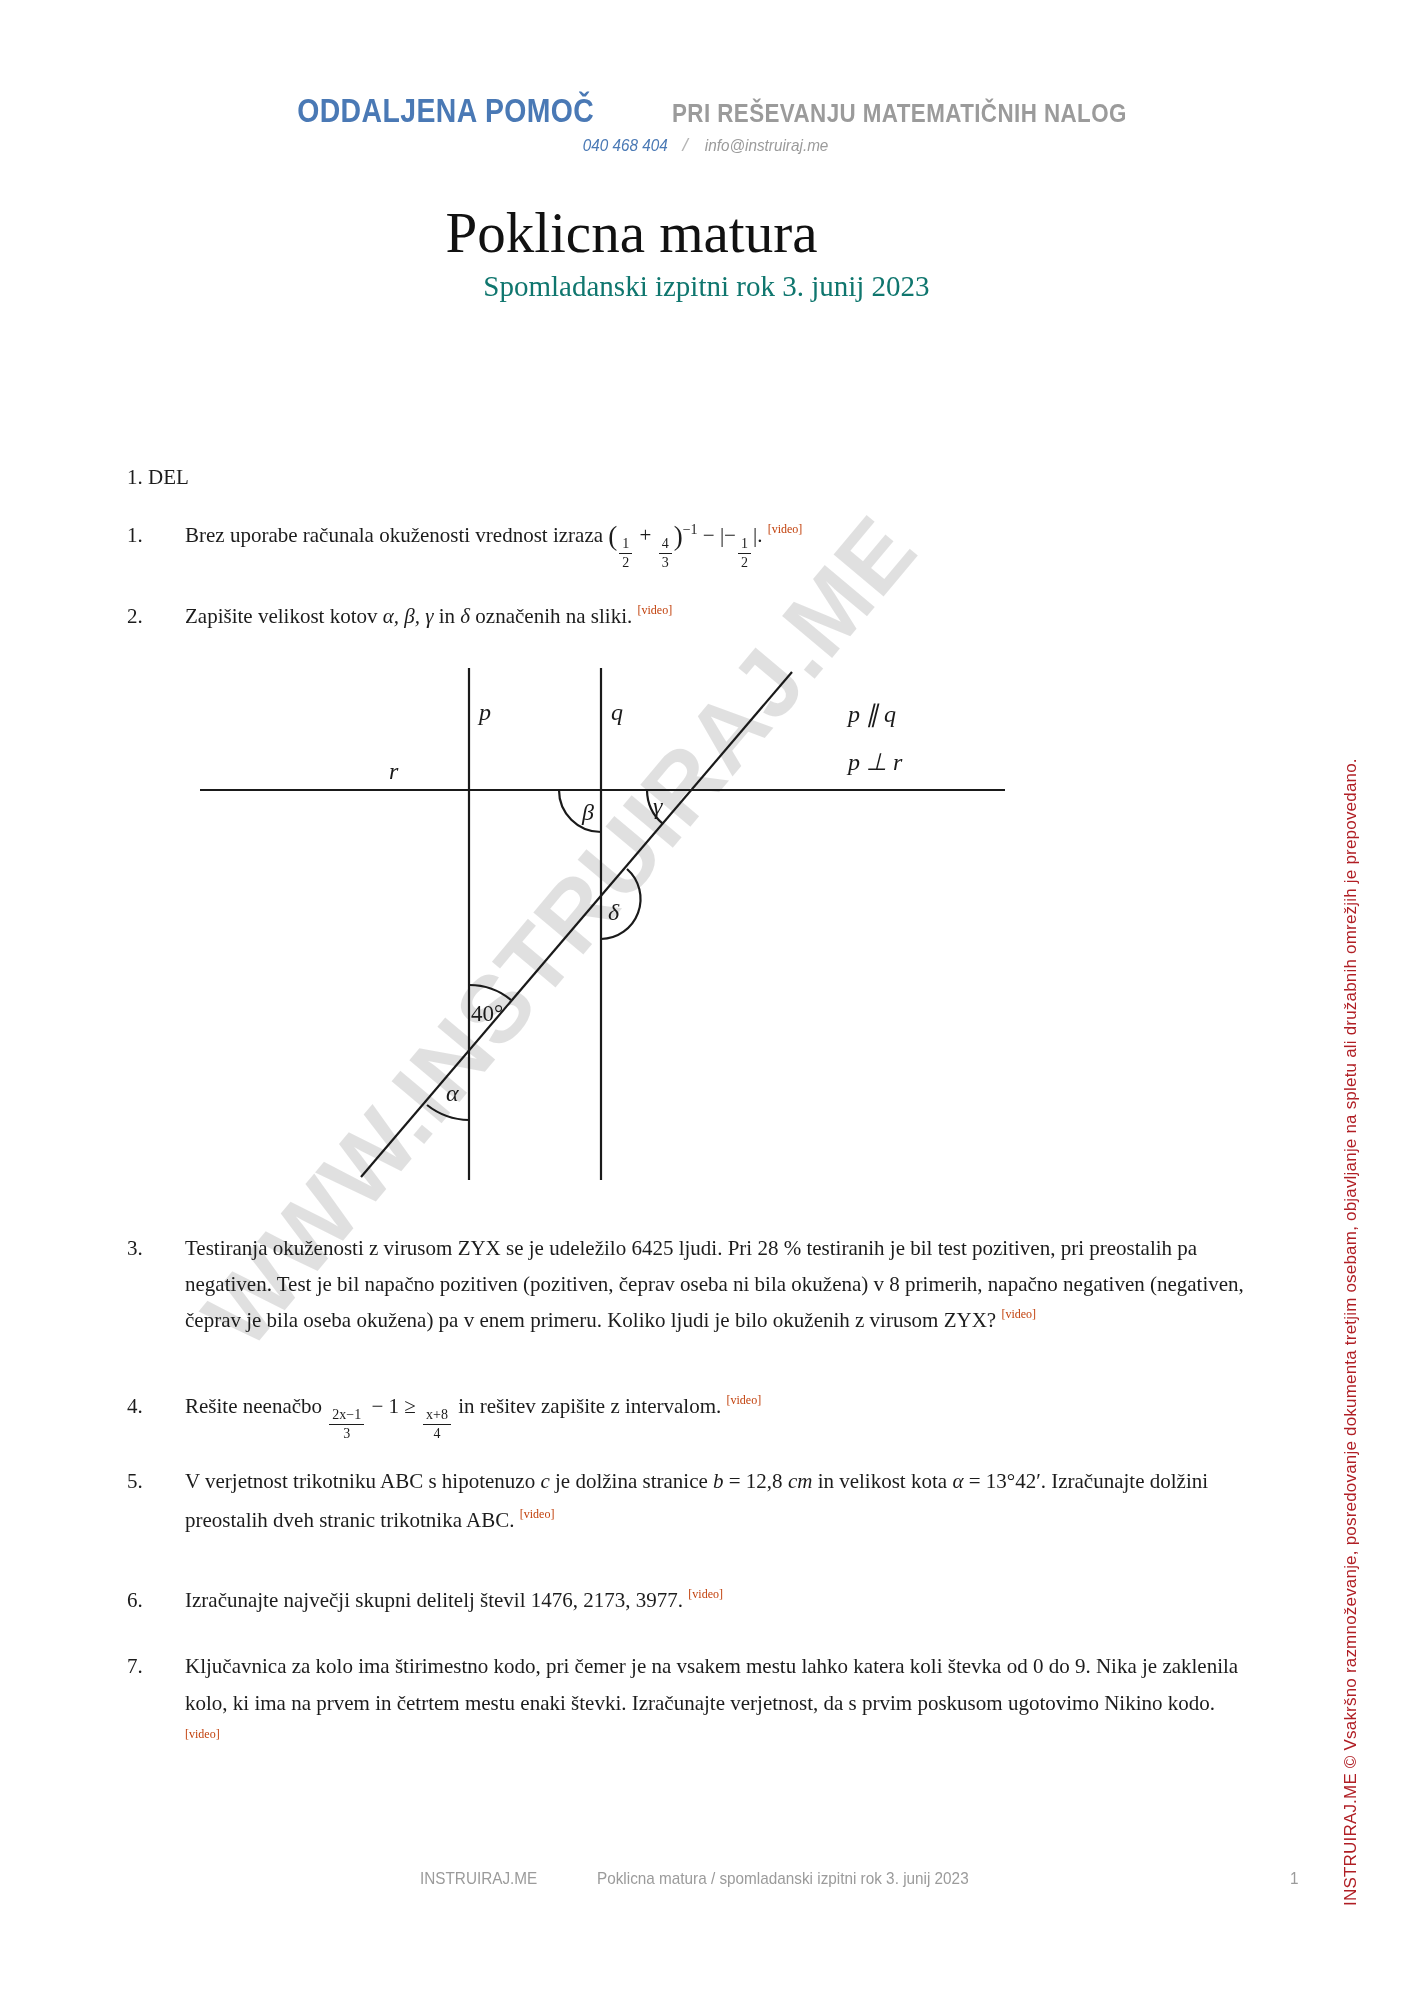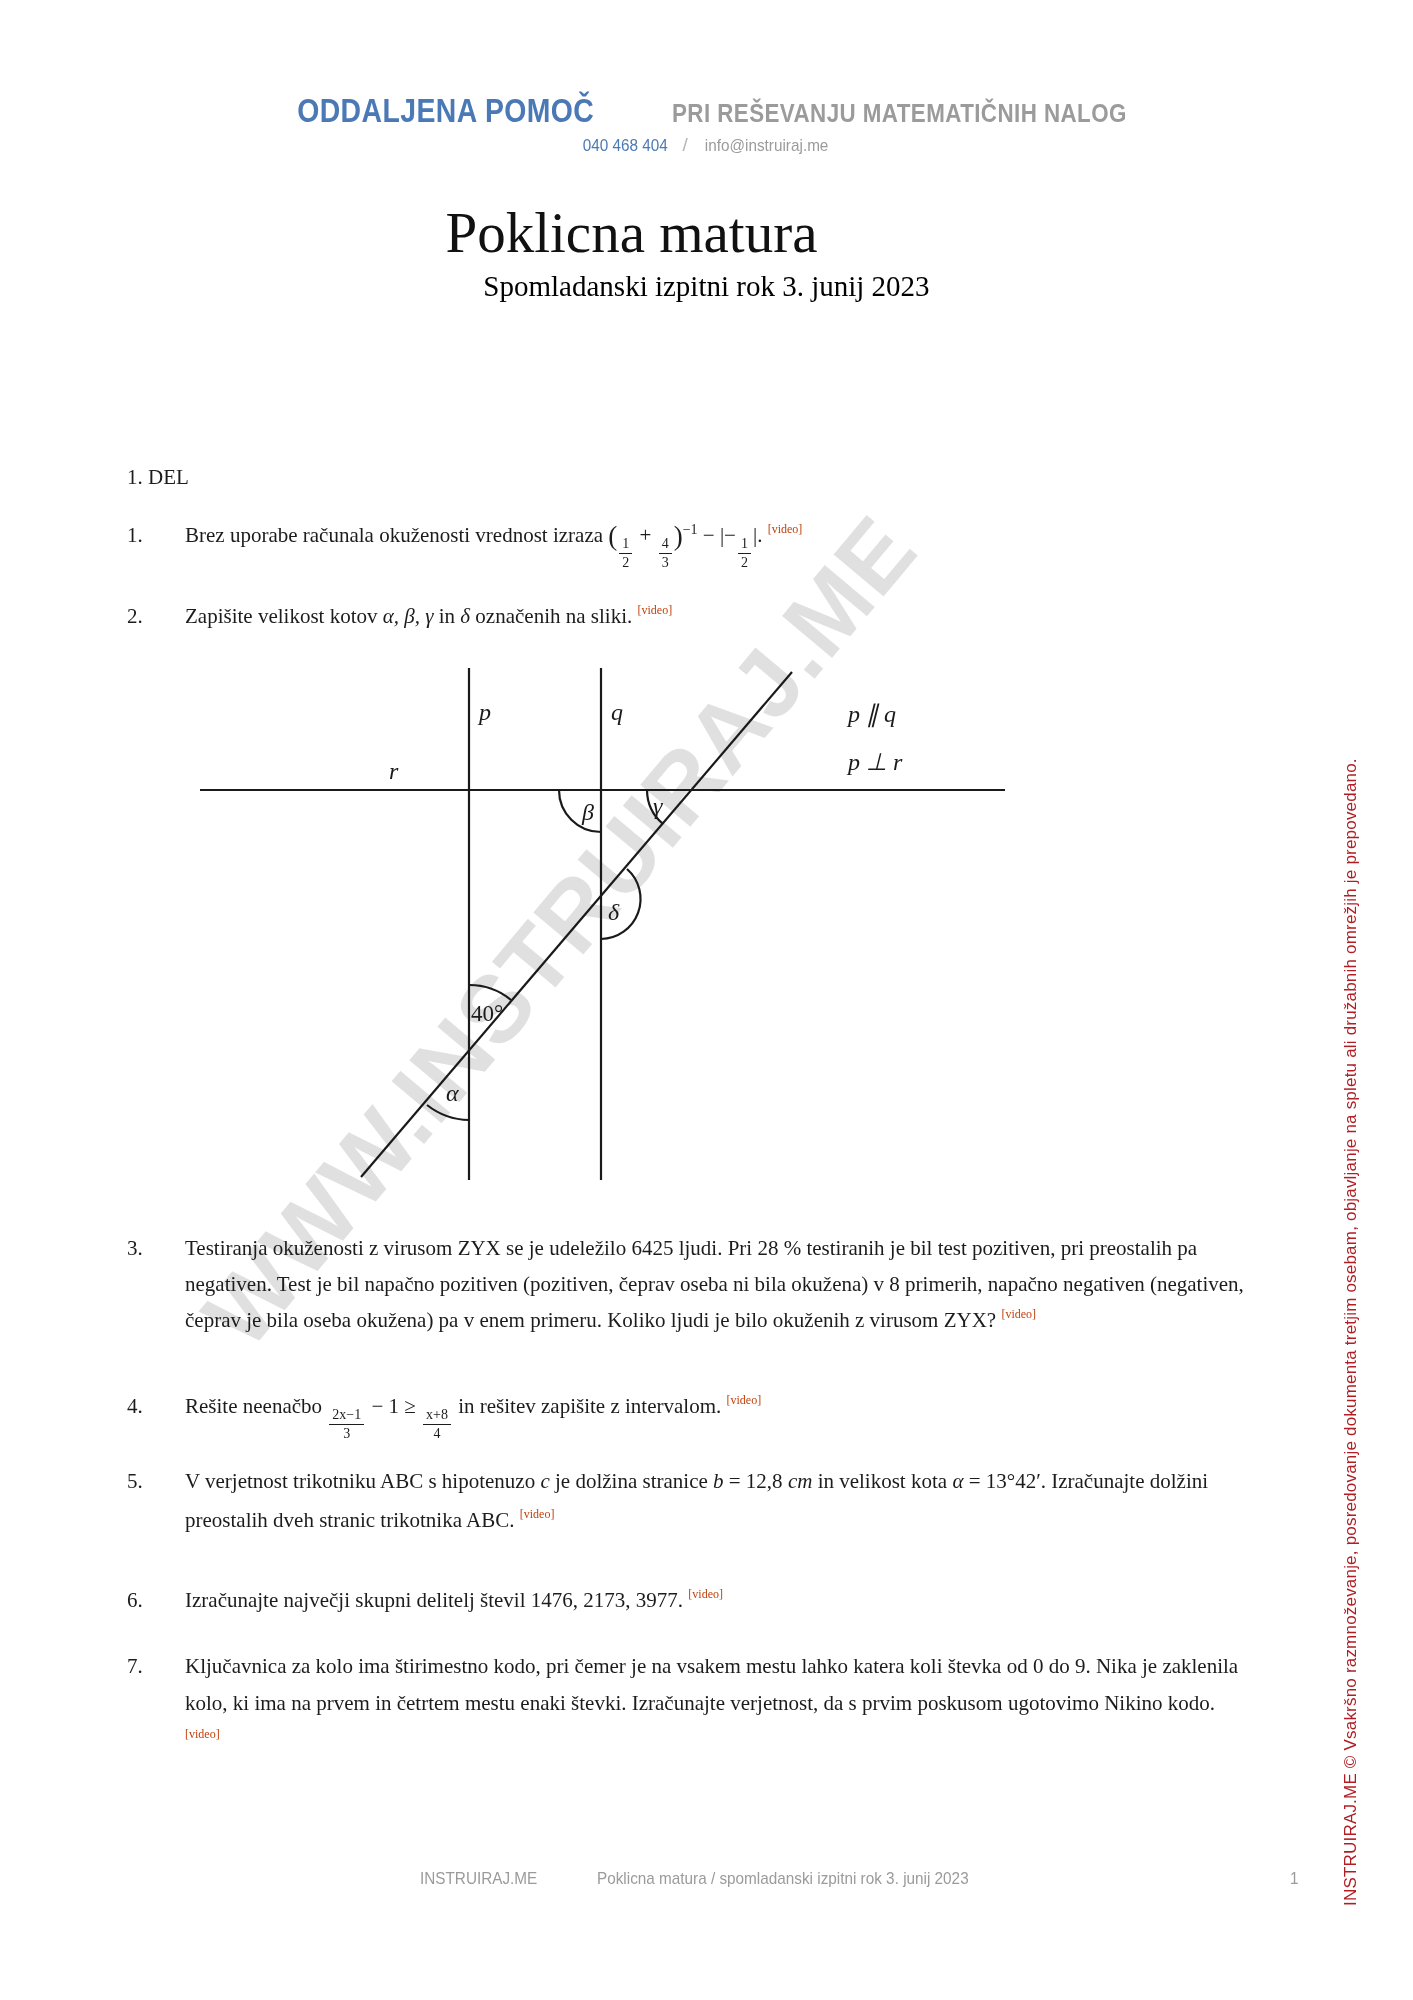--- a/index.html
+++ b/index.html
@@ -6,28 +6,28 @@
   body {
     width:1413px; height:2000px; position:relative; background:#ffffff;
     font-family:"Liberation Serif", serif; color:#1c1c1c; overflow:hidden;
   }
   .abs { position:absolute; }
 
   
   .brandrow { top:92px; left:0; width:1413px; display:flex; justify-content:center; align-items:baseline; gap:16px; font-family:"Liberation Sans", sans-serif; font-weight:bold; white-space:nowrap;padding-left:12px; }
   .brand-bold { font-size:33px; color:#4a79b5; display:inline-block; transform:scaleX(0.86); letter-spacing:0.5px; }
   .brand-rest { font-size:26px; color:#9b9b9b; display:inline-block; transform:scaleX(0.86); letter-spacing:0.5px; }
-  .contactrow { top:134px; left:0; width:1413px; display:flex; justify-content:center; align-items:baseline; gap:10px; font-family:"Liberation Sans", sans-serif; font-size:17px; white-space:nowrap; }
+  .contactrow { top:134px; left:0; width:1413px; display:flex; justify-content:center; align-items:baseline; gap:10px; font-family:"Liberation Sans", sans-serif; font-size:17px; white-space:nowrap;font-style:italic; }
   .contact-phone { color:#4a79b5; display:inline-block; transform:scaleX(0.9); }
   .contact-sep { color:#b5b5b5; font-size:19px; }
   .contact-email { color:#9b9b9b; display:inline-block; transform:scaleX(0.9); }
 
   
   .doc-title { top:200px; left:0; width:1263px; text-align:center; font-size:57px; color:#111; }
-  .doc-subtitle { top:270px; left:0; width:1413px; text-align:center; font-size:29px; color:#000000; }
+  .doc-subtitle { top:270px; left:0; width:1413px; text-align:center; font-size:29px; color:#0f766e; }
 
   .section-label { top:465px; left:127px; font-size:21px; }
 
   
   .prow { position:absolute; display:flex; align-items:baseline; }
   .pnum { width:58px; flex:none; font-size:21px; }
   .ptext { width:1065px; font-size:21px; line-height:36px; }
   .lh39 { line-height:39px; }
   .video { color:#c2410c; font-size:12px; text-decoration:none; position:relative; top:-9px; white-space:nowrap; }
   .frac { display:inline-flex; flex-direction:column; vertical-align:-0.45em; text-align:center; font-size:14px; line-height:1.15; margin:0 2px; }

